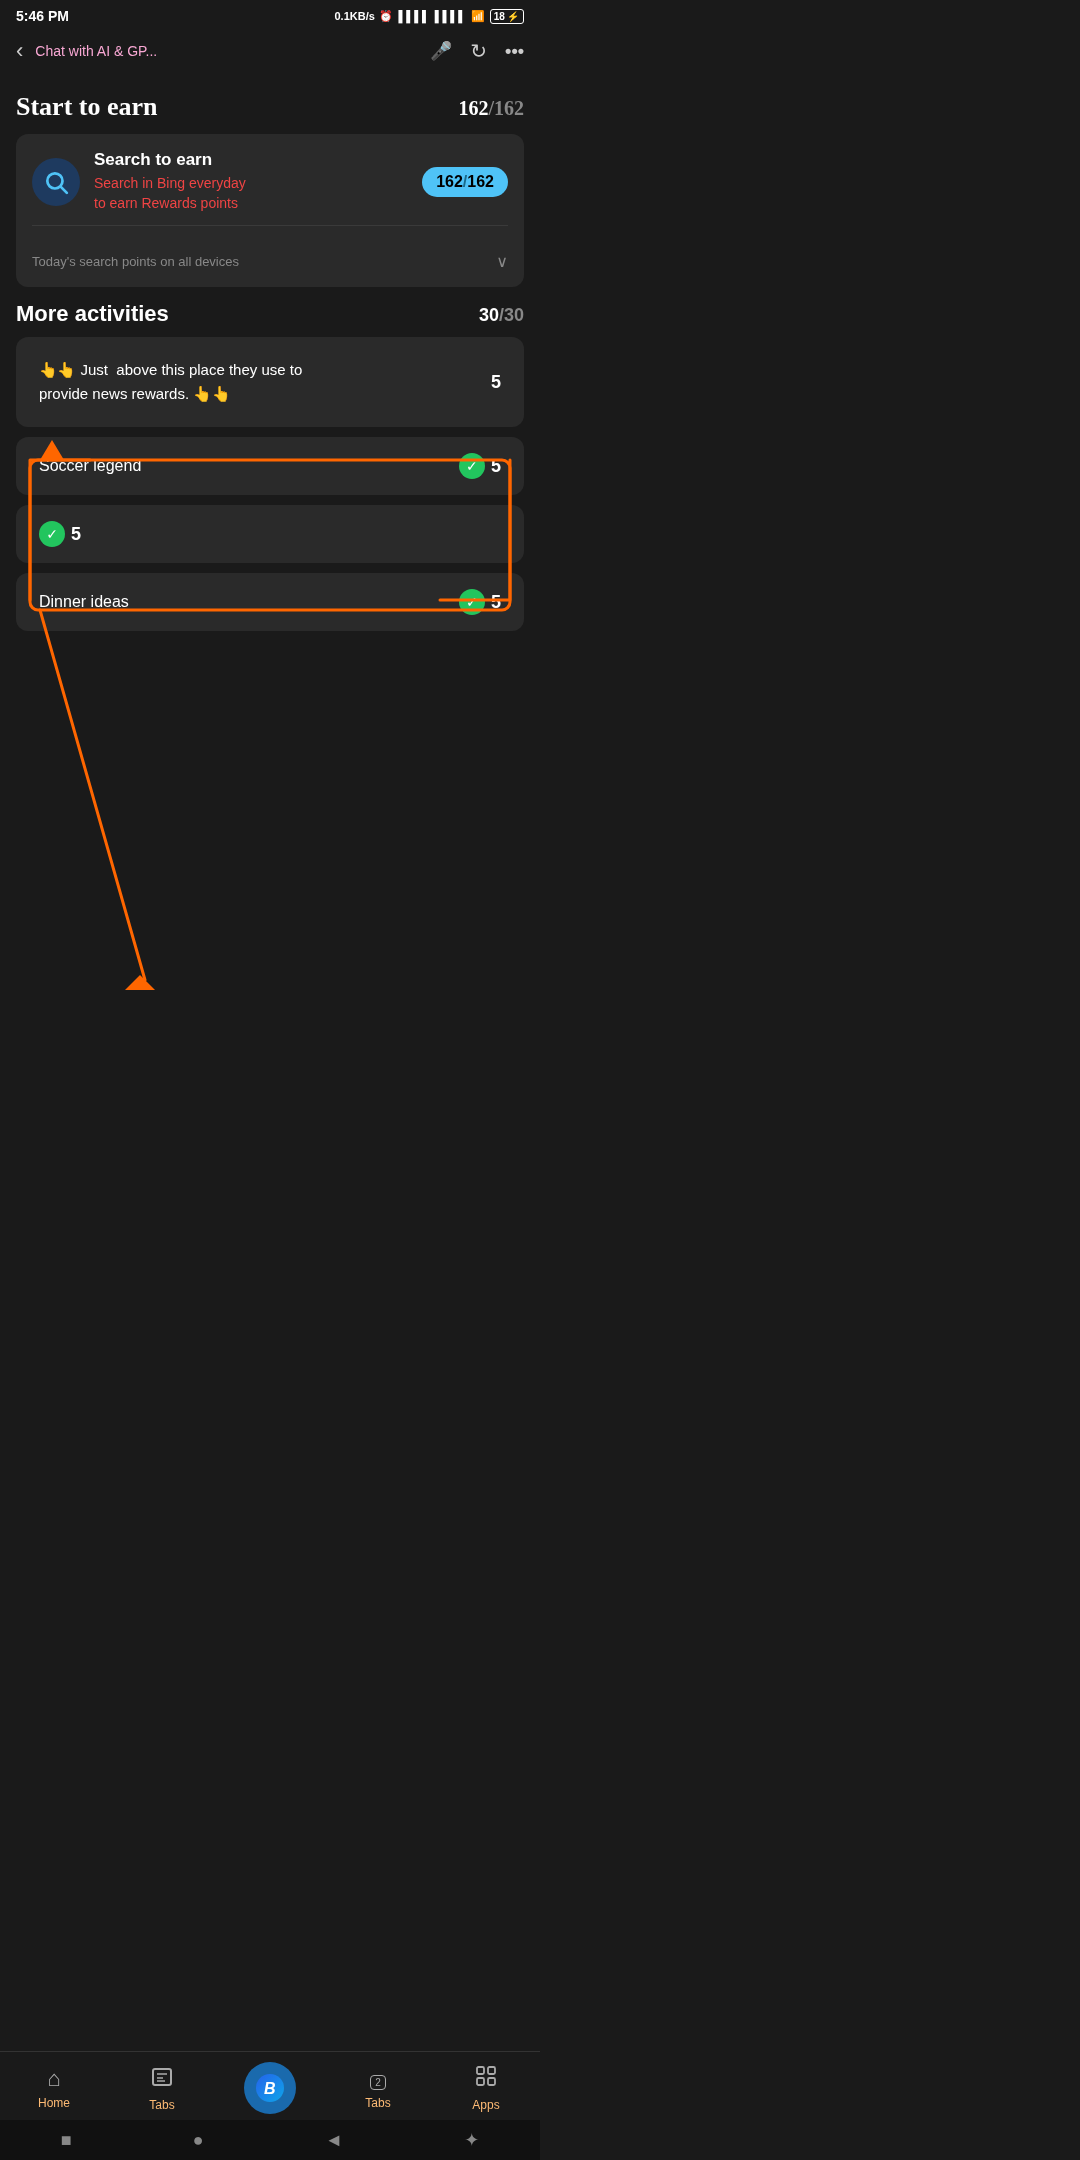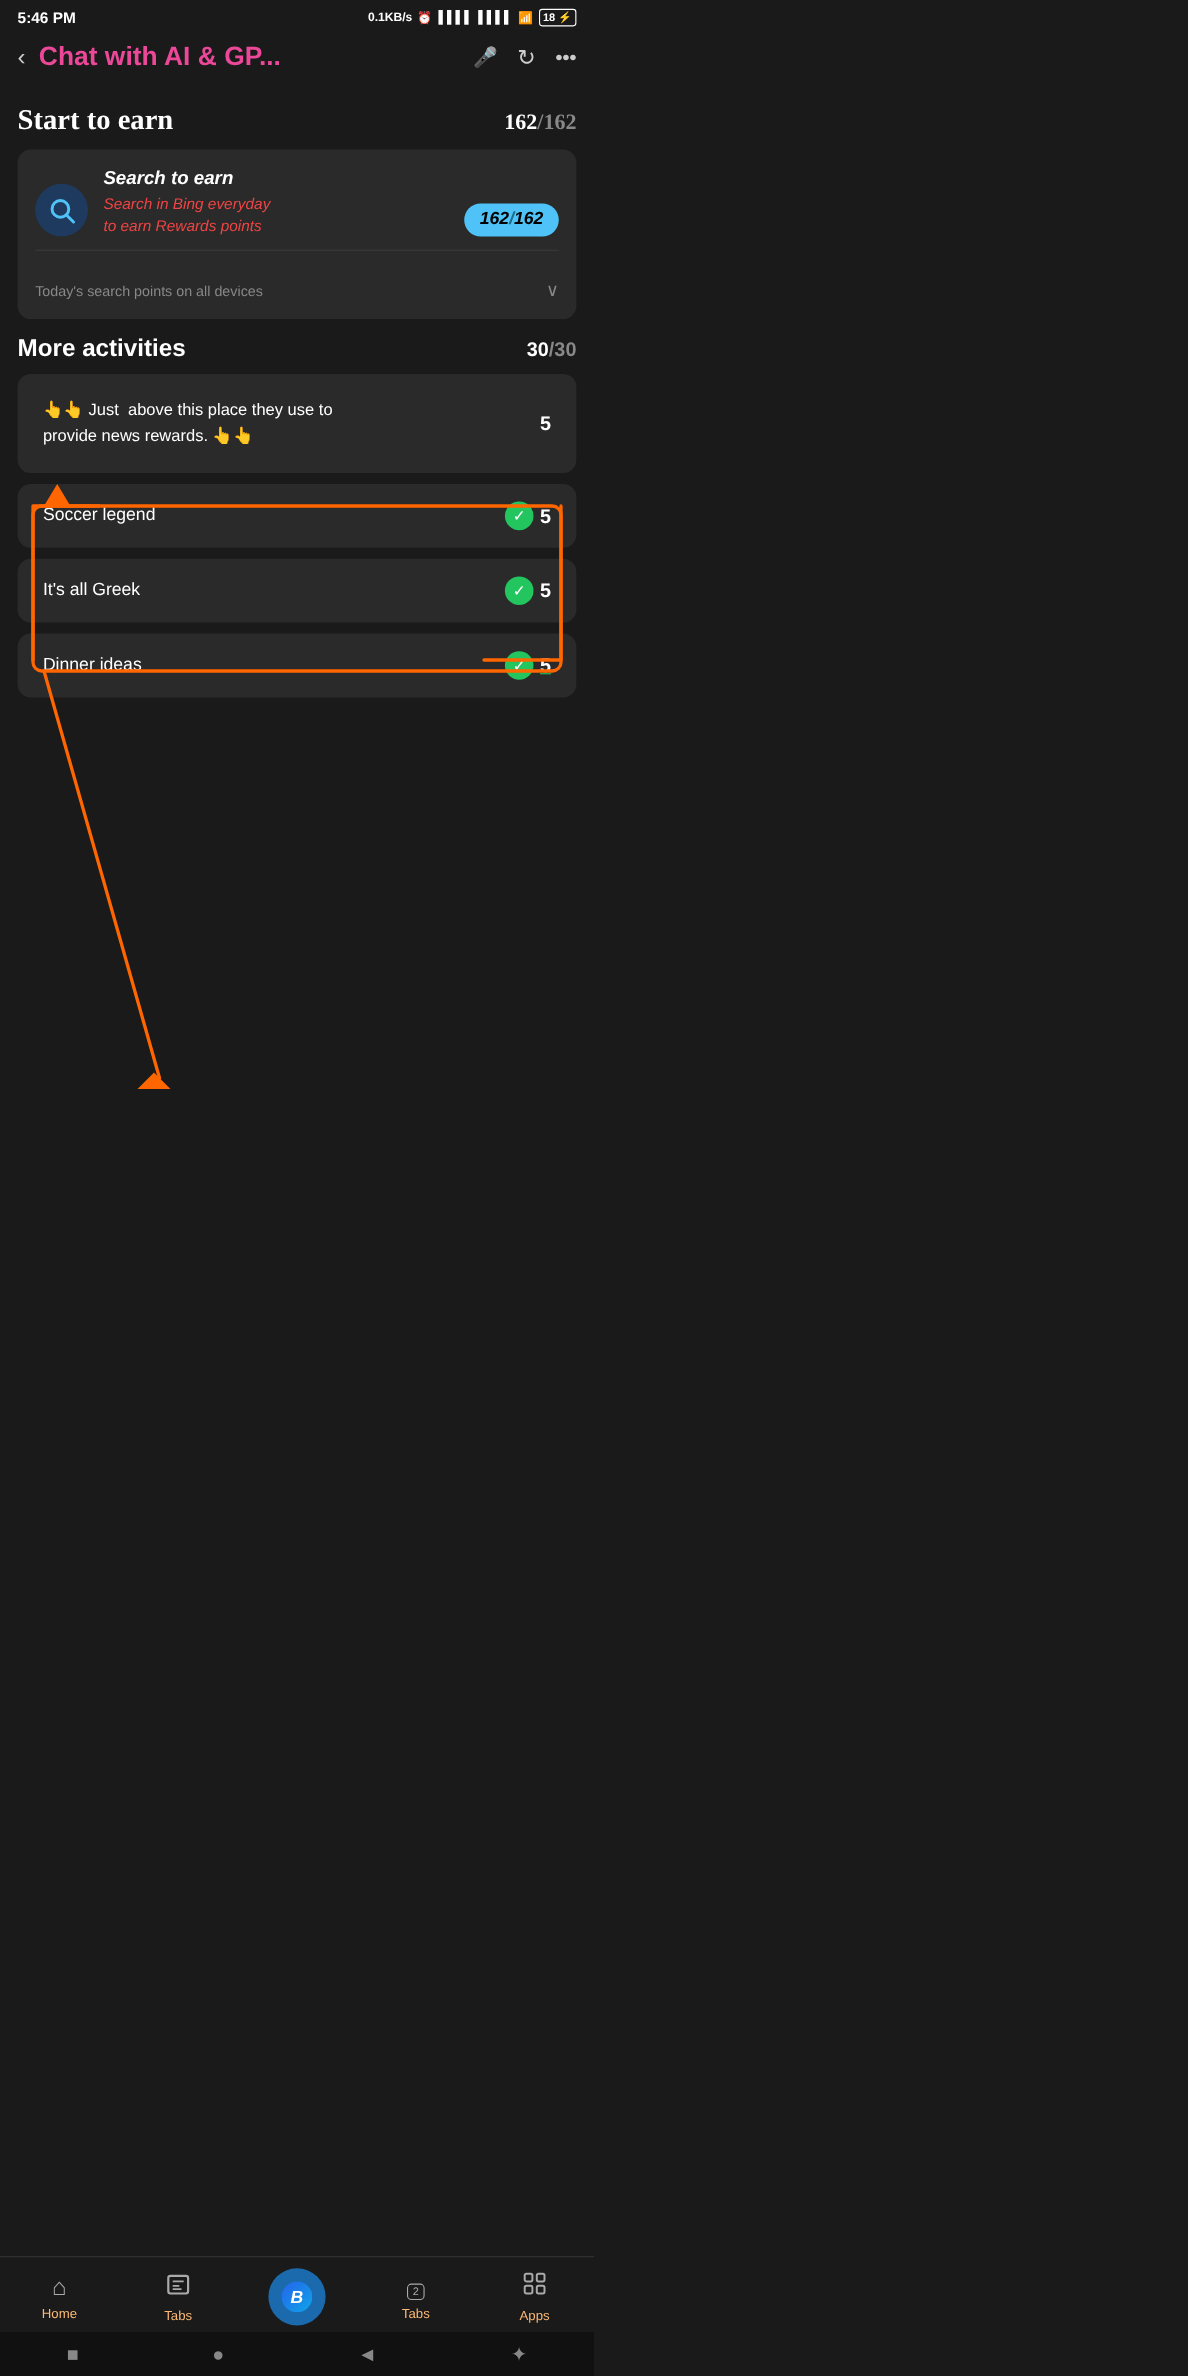--- a/index.html
+++ b/index.html
@@ -48,26 +48,25 @@
       gap: 12px;
       background: #1a1a1a;
     }
     .nav-back {
       font-size: 22px;
       cursor: pointer;
       color: #ccc;
     }
     .nav-title {
       flex: 1;
-      font-size: 24px;
-      color: #ec4899;
+      font-size: 14px;
+      color: #f9a8d4;
       overflow: hidden;
       text-overflow: ellipsis;
       white-space: nowrap;
-      font-weight: bold;
     }
     .nav-icons {
       display: flex;
       align-items: center;
       gap: 18px;
       color: #ccc;
       font-size: 18px;
     }
     .nav-icon { cursor: pointer; }
 
@@ -99,23 +98,22 @@
     .card {
       background: #2a2a2a;
       border-radius: 12px;
       padding: 16px;
       margin-bottom: 14px;
     }
 
     
     .search-earn-card {
       display: flex;
-      align-items: flex-end;
+      align-items: center;
       gap: 14px;
-      font-style: italic;
     }
     .search-icon-circle {
       width: 48px;
       height: 48px;
       border-radius: 50%;
       background: #1e3a5f;
       display: flex;
       align-items: center;
       justify-content: center;
       flex-shrink: 0;
@@ -356,21 +354,20 @@
 
   <div class="activity-card">
     <div class="activity-text">Soccer legend</div>
     <div class="activity-reward">
       <div class="check-circle">✓</div>
       <span class="reward-points">5</span>
     </div>
   </div>
 
   <div class="activity-card">
-    <div class="activity-text">It's all Greek</div>
     <div class="activity-reward">
       <div class="check-circle">✓</div>
       <span class="reward-points">5</span>
     </div>
   </div>
 
   <div class="activity-card" style="max-height:58px; overflow:hidden;">
     <div class="activity-text">Dinner ideas</div>
     <div class="activity-reward">
       <div class="check-circle">✓</div>

